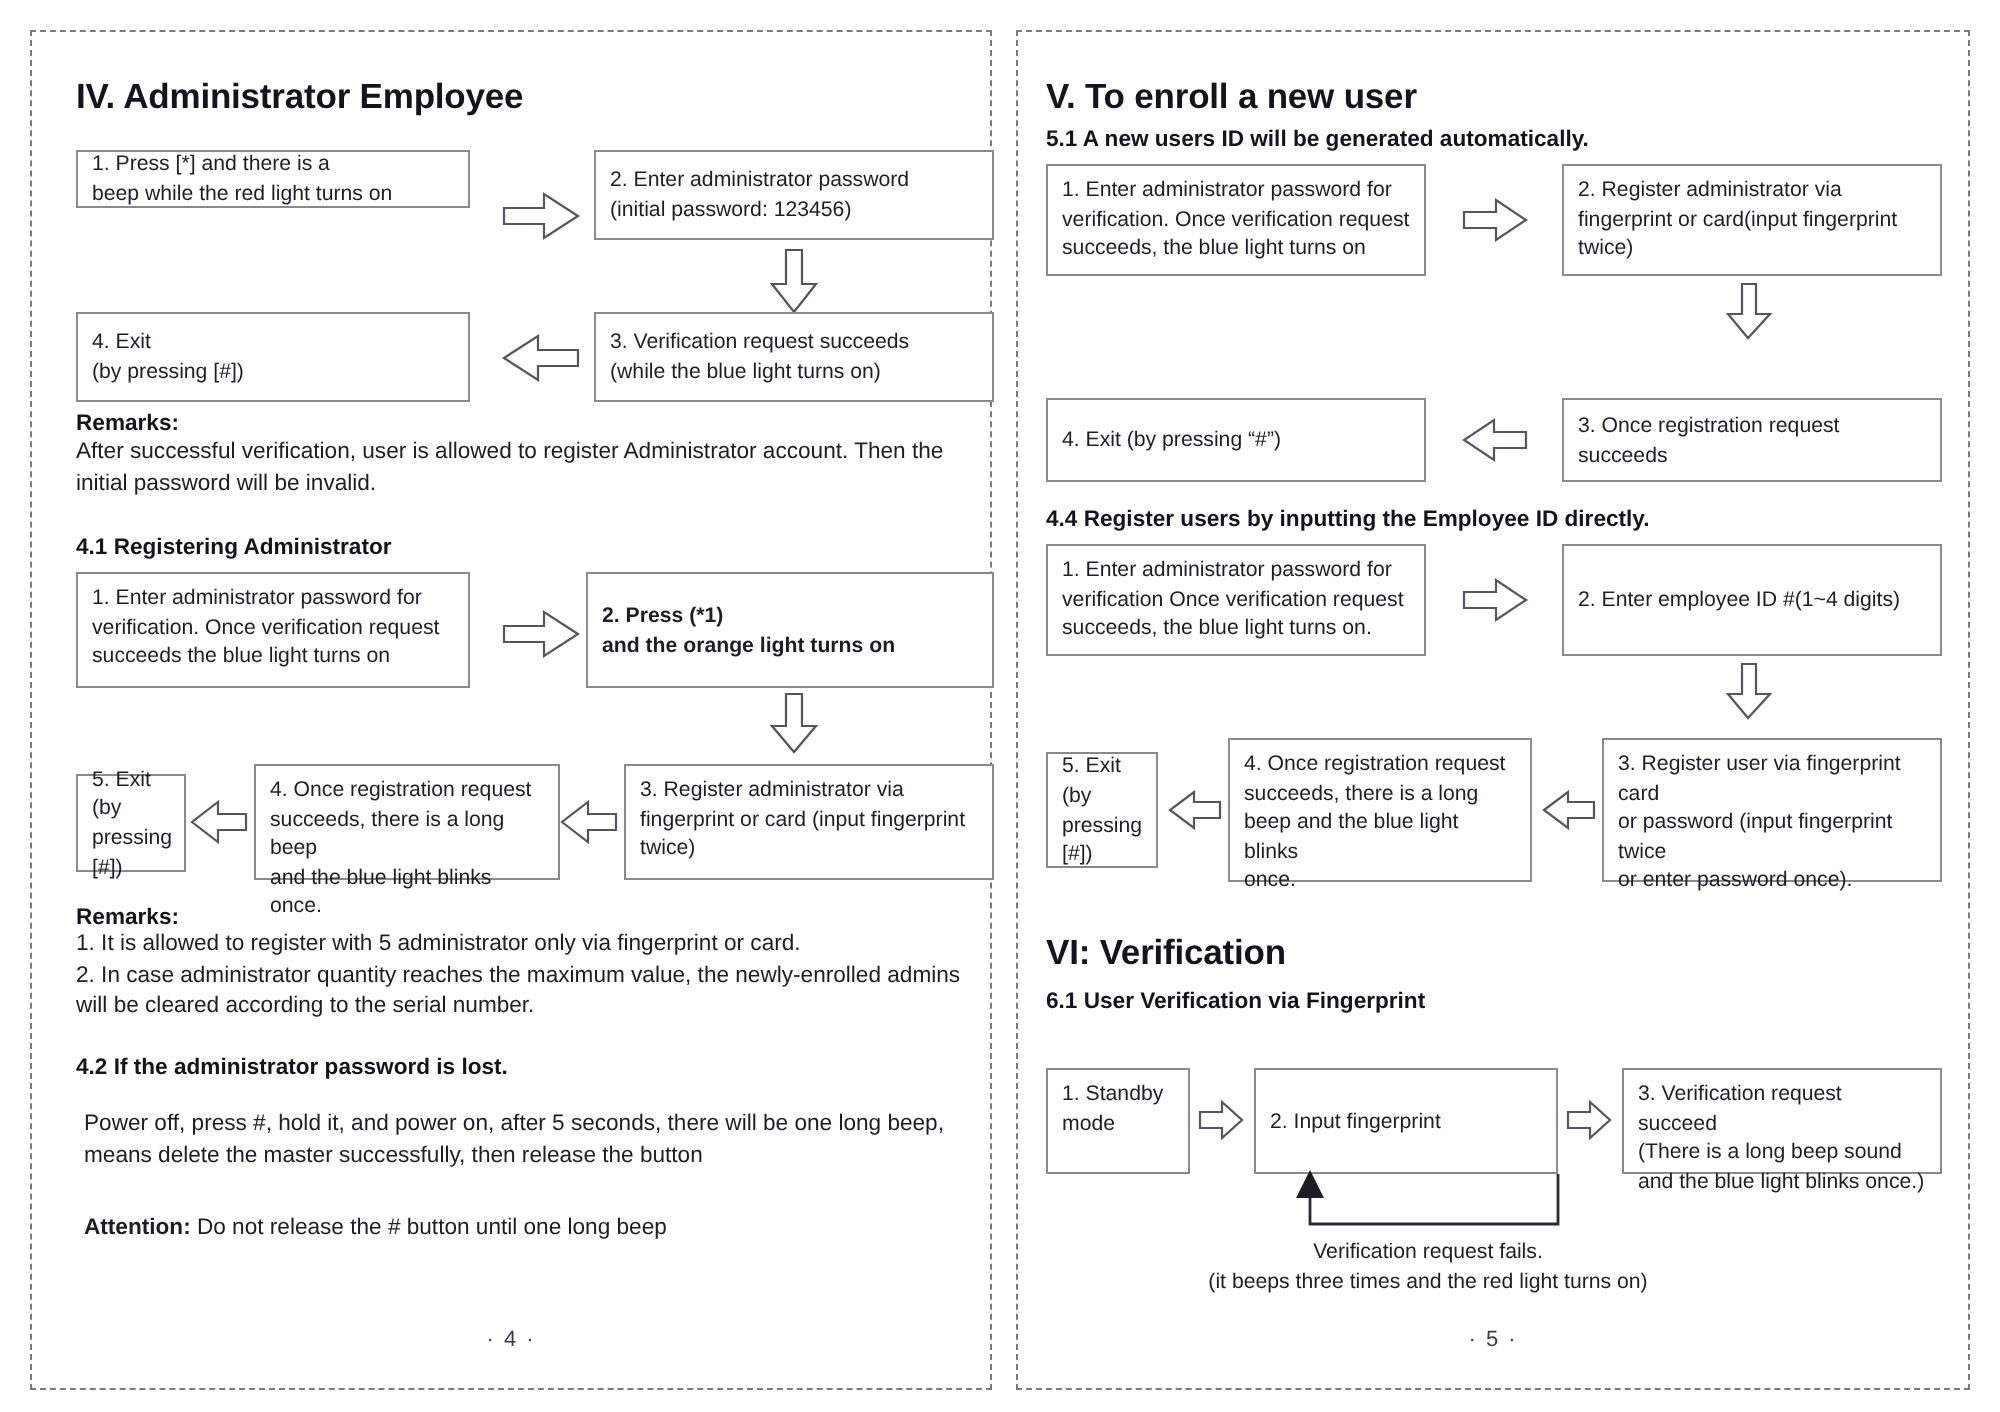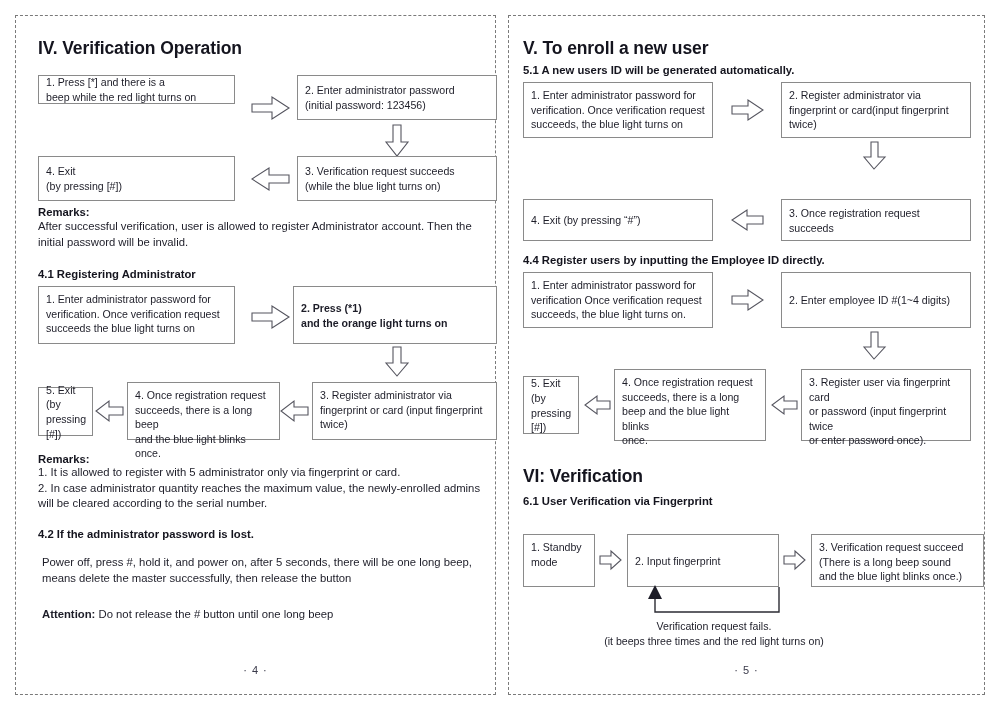--- a/index.html
+++ b/index.html
@@ -100,21 +100,21 @@
   }
 </style>
 </head>
 <body>
 
 <div class="spread">
 
   <div class="page page-left">
     <div class="page-inner">
 
-      <h1 class="sec abs" style="left:22px;top:22px;">IV. Verification Operation</h1>
+      <h1 class="sec abs" style="left:22px;top:22px;">IV. Administrator Employee</h1>
 
       <div class="box" style="left:22px;top:59px;width:197px;height:29px;">
         <span class="txt">1. Press [*] and there is a<br>beep while the red light turns on</span>
       </div>
 
       <div class="arrow" style="left:235px;top:79px;">
         <svg width="40" height="26" viewBox="0 0 40 26">
           <polygon points="1,9 21,9 21,2 38,13 21,24 21,17 1,17"></polygon>
         </svg>
       </div>
@@ -314,21 +314,21 @@
       <div class="box" style="left:118px;top:518px;width:152px;height:53px;">
         <span class="txt">2. Input fingerprint</span>
       </div>
 
       <div class="arrow" style="left:274px;top:534px;">
         <svg width="24" height="20" viewBox="0 0 24 20">
           <polygon points="1,6 12,6 12,1 22,10 12,19 12,14 1,14"></polygon>
         </svg>
       </div>
 
-      <div class="box vtop" style="left:302px;top:518px;width:173px;height:53px;">
+      <div class="box vtop" style="left:302px;top:518px;width:160px;height:53px;">
         <span class="txt">3. Verification request succeed<br>(There is a long beep sound<br>and the blue light blinks once.)</span>
       </div>
 
       <div class="loop" style="left:118px;top:568px;">
         <svg width="160" height="36" viewBox="0 0 160 36">
           <path d="M152,3 L152,28 L28,28 L28,14"></path>
           <polygon points="28,1 35,15 21,15"></polygon>
         </svg>
       </div>
 

